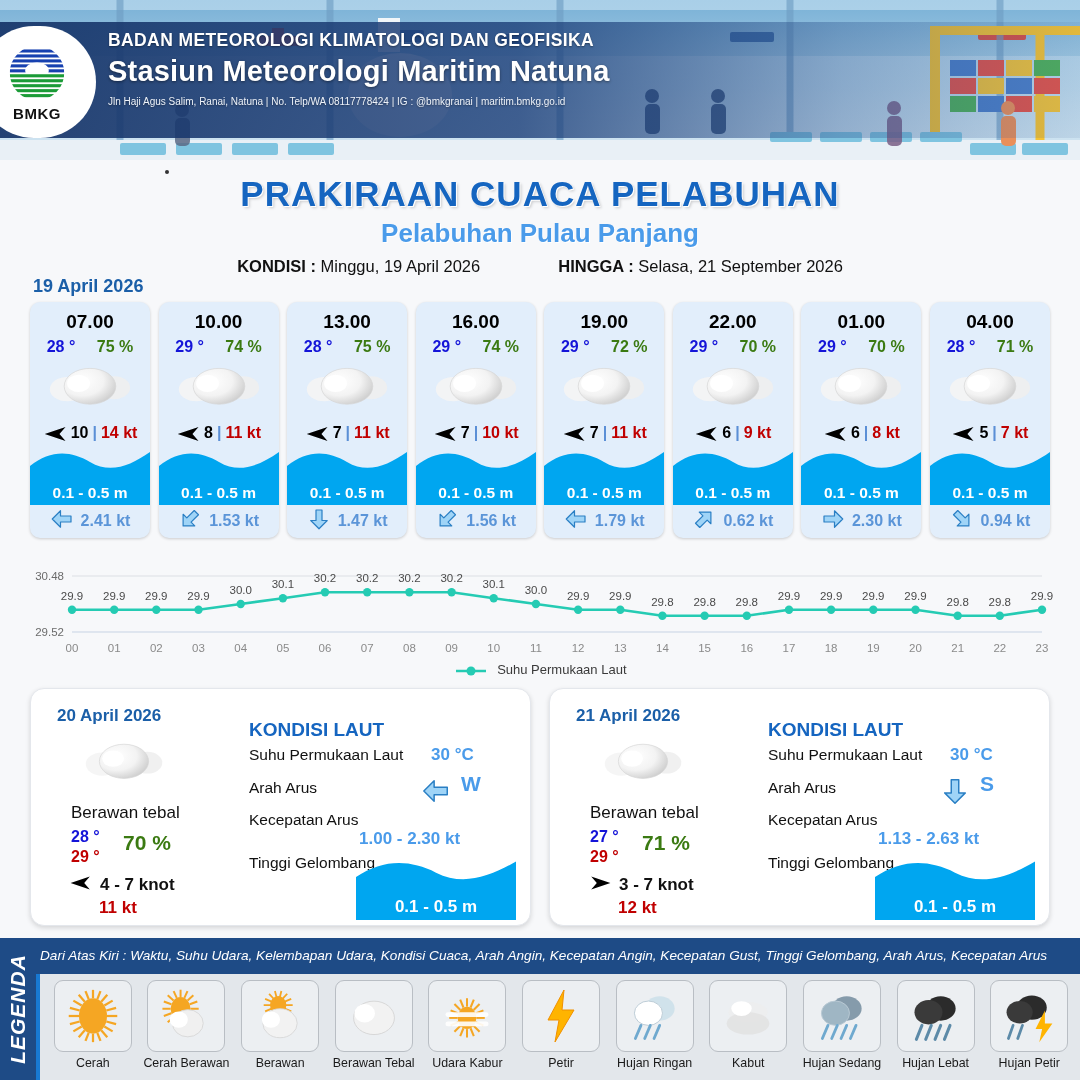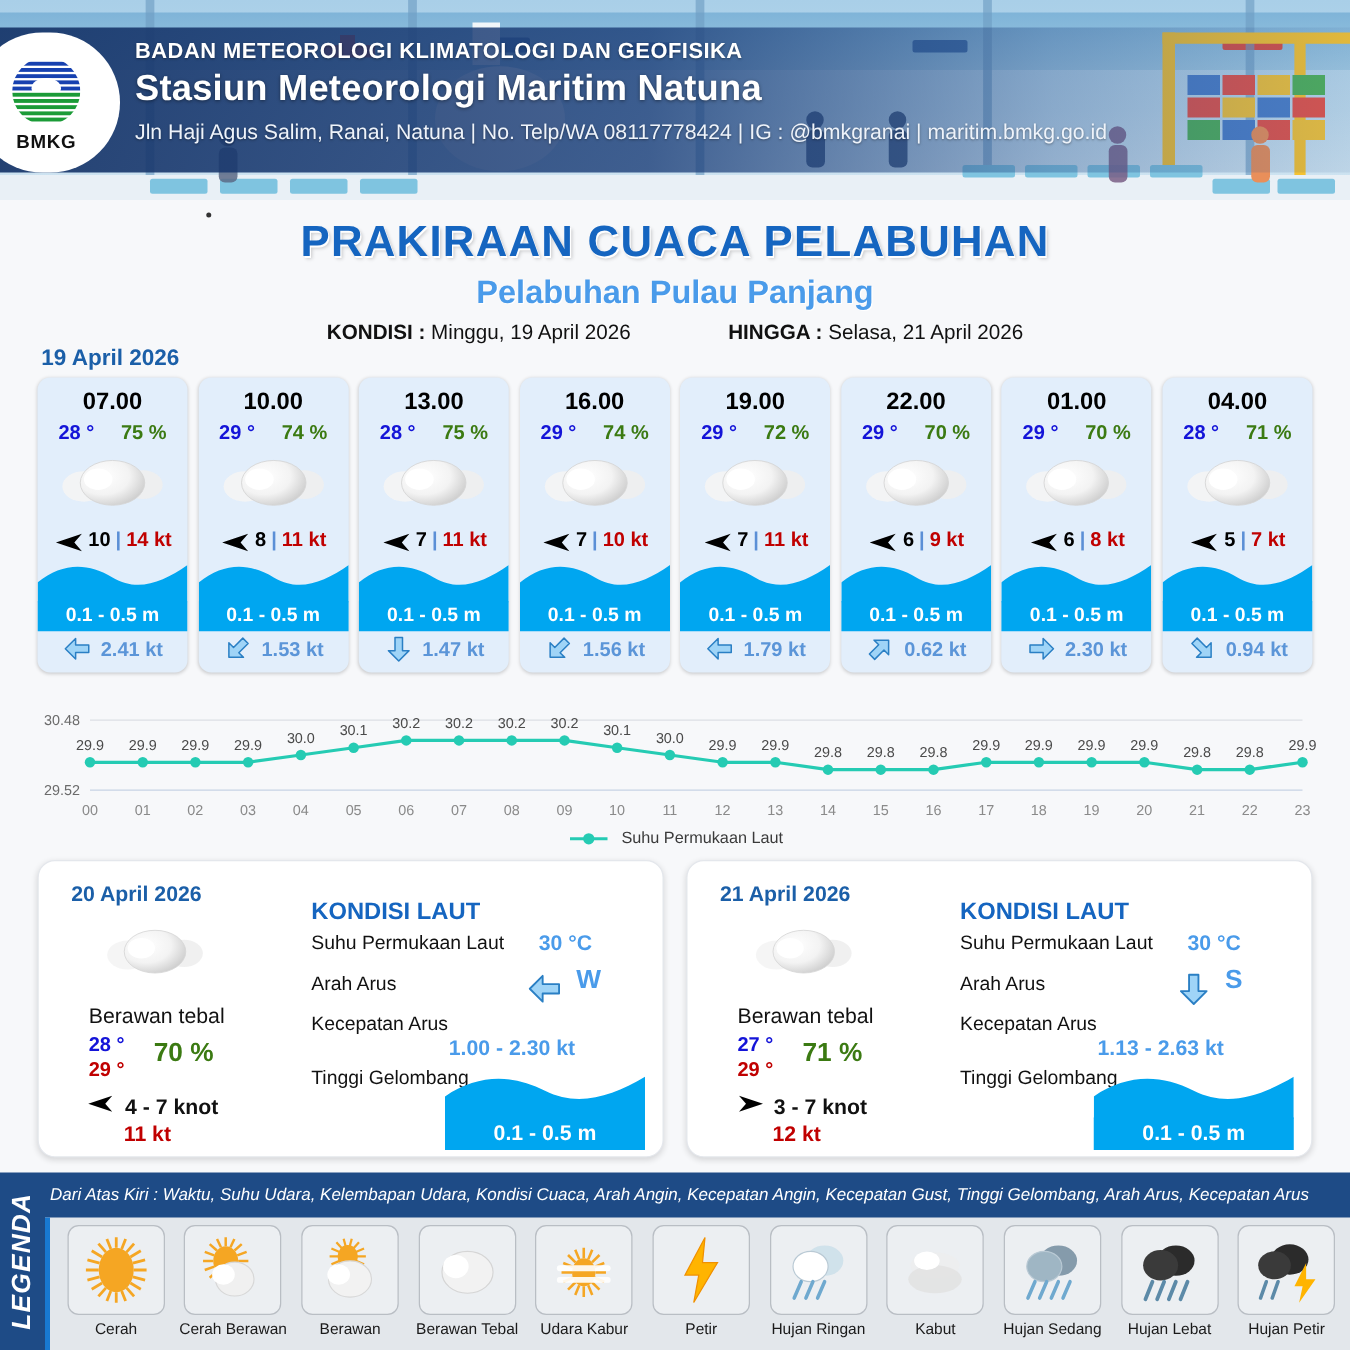--- a/index.html
+++ b/index.html
@@ -46,21 +46,21 @@
     color: #fff; font-size: 17.5px; font-weight: bold;
     letter-spacing: 0.4px;
     text-shadow: 0 1px 2px rgba(0,0,0,.4);
   }
   .hdr-line2 {
     color: #fff; font-size: 29px; font-weight: bold;
     margin-top: 4px; letter-spacing: 0.2px;
     text-shadow: 0 1px 3px rgba(0,0,0,.45);
   }
   .hdr-line3 {
-    color: #eef3fa; font-size: 17px; margin-top: 8px;
+    color: #eef3fa; font-size: 10px; margin-top: 8px;
     text-shadow: 0 1px 2px rgba(0,0,0,.4);
   }
 
   
   .title-zone { text-align: center; padding-top: 14px; }
   .title-main {
     font-size: 35px; font-weight: bold; color: #1565c0;
     letter-spacing: 1px;
     text-shadow: 1px 1px 0 #ffffff, 2px 2px 3px rgba(0,0,0,.18);
   }
@@ -379,21 +379,21 @@
 <div class="title-zone">
   <div class="title-main">PRAKIRAAN CUACA PELABUHAN</div>
   <div class="title-sub">Pelabuhan Pulau Panjang</div>
   <div class="valid-row">
     <div>
       <b>KONDISI :</b>
       <span>Minggu, 19 April 2026</span>
     </div>
     <div>
       <b>HINGGA :</b>
-      <span>Selasa, 21 April 2026</span>
+      <span>Selasa, 21 September 2026</span>
     </div>
   </div>
 </div>
 
 <div class="date-label">19 April 2026</div>
 <div class="cards" id="cards">
     <div class="card">
     <div class="c-time">07.00</div>
     <div class="c-metrics">
       <span class="c-temp">28 °</span>

